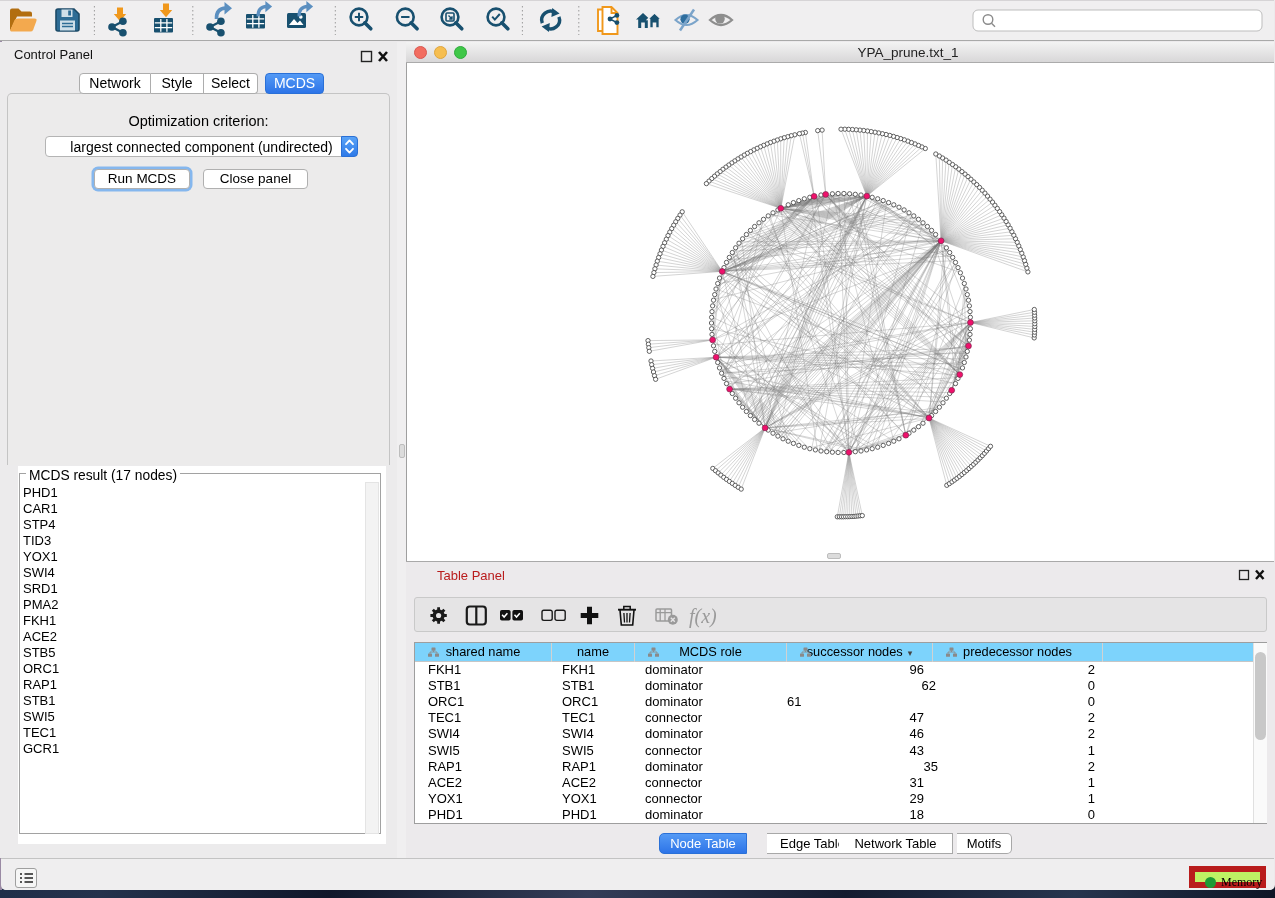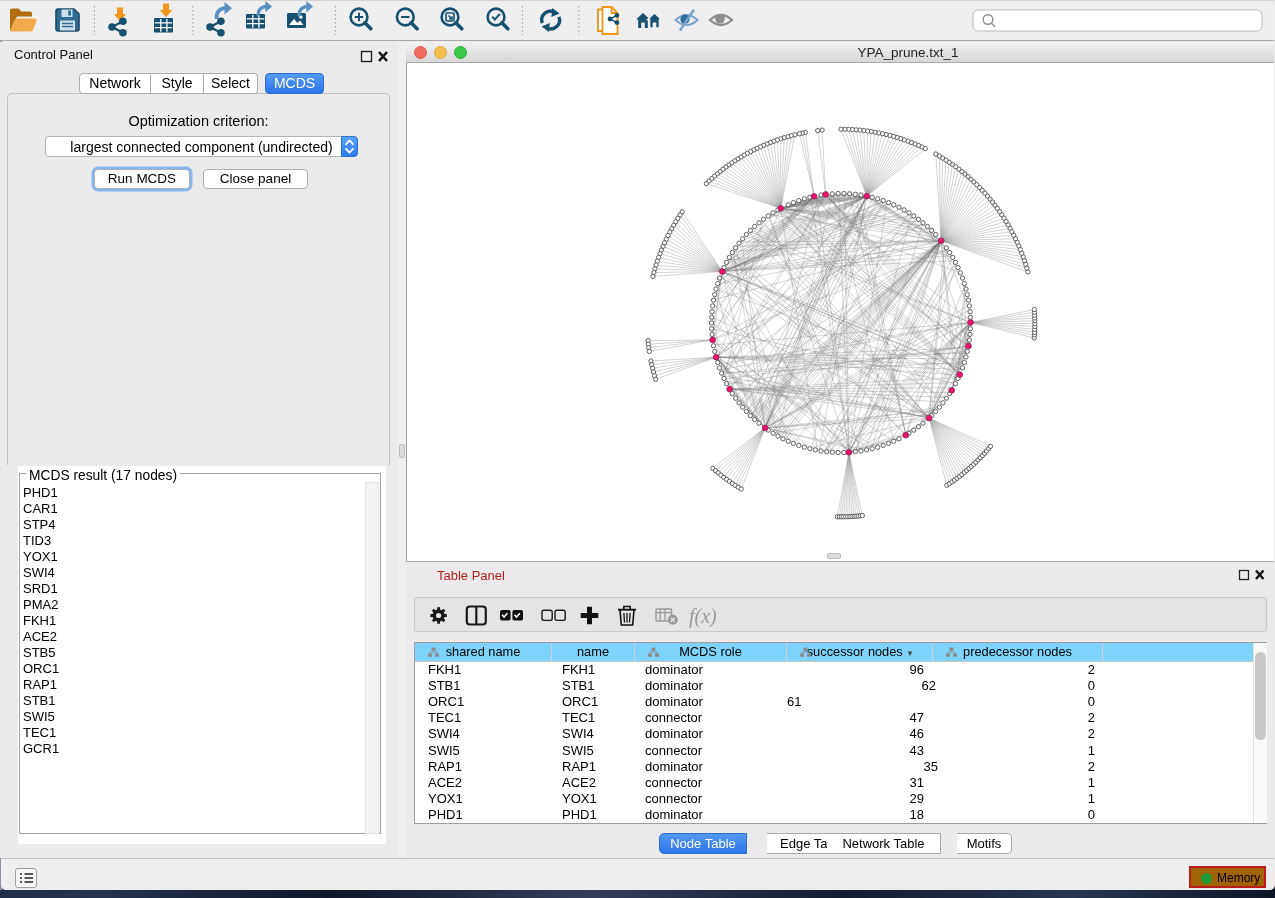--- a/index.html
+++ b/index.html
@@ -50,21 +50,21 @@
 .tc { position:absolute; top:0; line-height:16px; }
 #tvscroll { left:838px; top:0; width:14px; height:180px; background:#fafafa; border-left:1px solid #e0e0e0;}
 #tvthumb { left:840px; top:9px; width:11px; height:88px; background:#c8c8c8; border-radius:6px; }
 
 #btabs { left:253px; top:271px; height:20px; }
 .btab { position:absolute; top:0; height:21px; background:#fff; border:1px solid #a8a8a8; font-size:13px; color:#000; text-align:center; line-height:19px; }
 .btab.sel { background:linear-gradient(#549af5,#2d74e8); border-color:#2a70d7; color:#fff; }
 
 #statusbar { left:1px; top:858px; width:1273px; height:32px; background:#efeeef; border-top:1px solid #c3c3c3; border-radius:0 0 5px 5px; }
 #listbtn { left:14px; top:9px; width:22px; height:20px; background:#f6f6f6; border:1px solid #9f9f9f; border-radius:3px; }
-#membtn { left:1188px; top:7px; width:77px; height:22px; background:#a16207; border:2px solid #b91c1c; font-size:12px; color:#000; }
+#membtn { left:1188px; top:7px; width:77px; height:22px; background:#bef264; border:6px solid #b91c1c; font-size:12px; color:#000;font-family:Liberation Serif, serif; }
 #memdot { left:10px; top:5px; width:11px; height:11px; border-radius:50%; background:#1d9a34; }
 svg { position:absolute; overflow:visible; }
 </style>
 </head>
 <body>
 <div class="abs" id="win"></div>
 <div class="abs" style="left:0;top:0;width:1.5px;height:890px;background:#9a8aa4;"></div>
 
 <div class="abs" id="toolbar"></div>
 
@@ -1111,21 +1111,21 @@
 <span class="tc" style="left:230px;">dominator</span>
 <span class="tc" style="left:372px; width:137px; text-align:right;">18</span>
 <span class="tc" style="left:518px; width:162px; text-align:right;">0</span>
 </div>
     <div class="abs" id="tvscroll"></div>
     <div class="abs" id="tvthumb"></div>
   </div>
   <div class="abs" id="btabs">
     <div class="btab sel" style="left:0px; width:88px; border-radius:5px 0 0 5px;">Node Table</div>
     <div class="btab" style="left:108px; width:92px; border-left:none;">Edge Table</div>
-    <div class="btab" style="left:168px; width:114px; border-left:none;">Network Table</div>
+    <div class="btab" style="left:180px; width:114px; border-left:none;">Network Table</div>
     <div class="btab" style="left:298px; width:55px; border-left:none; border-radius:0 5px 5px 0;">Motifs</div>
   </div>
 </div>
 
 <div class="abs" id="statusbar">
   <div class="abs" id="listbtn">
     <svg width="20" height="18" style="left:0;top:0">
       <g stroke="#222" stroke-width="1.6">
         <path d="M4 5 H6 M8.5 5 H17 M4 9 H6 M8.5 9 H17 M4 13 H6 M8.5 13 H17"></path>
       </g>

